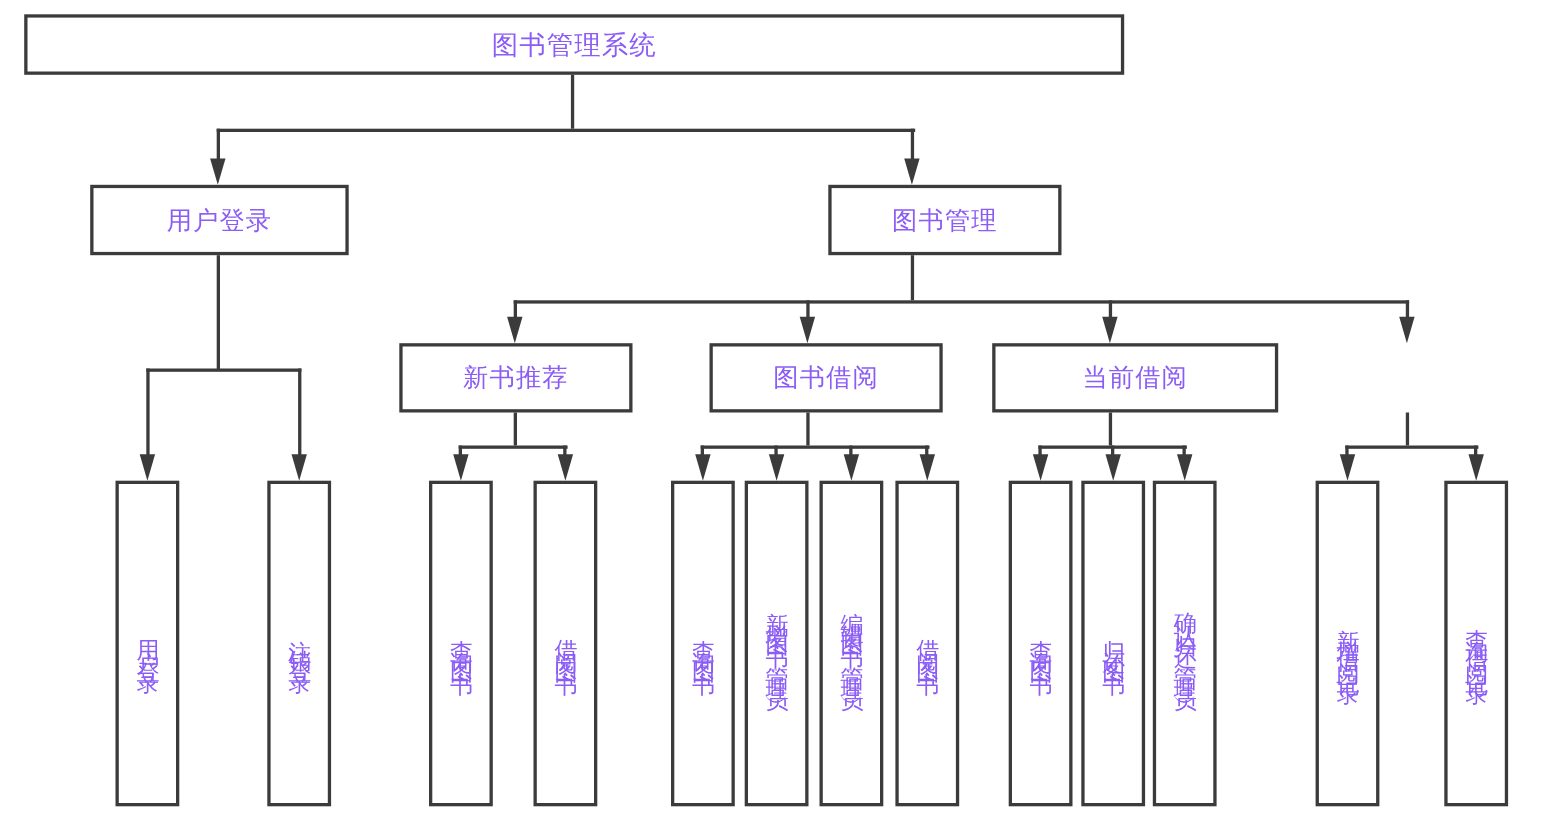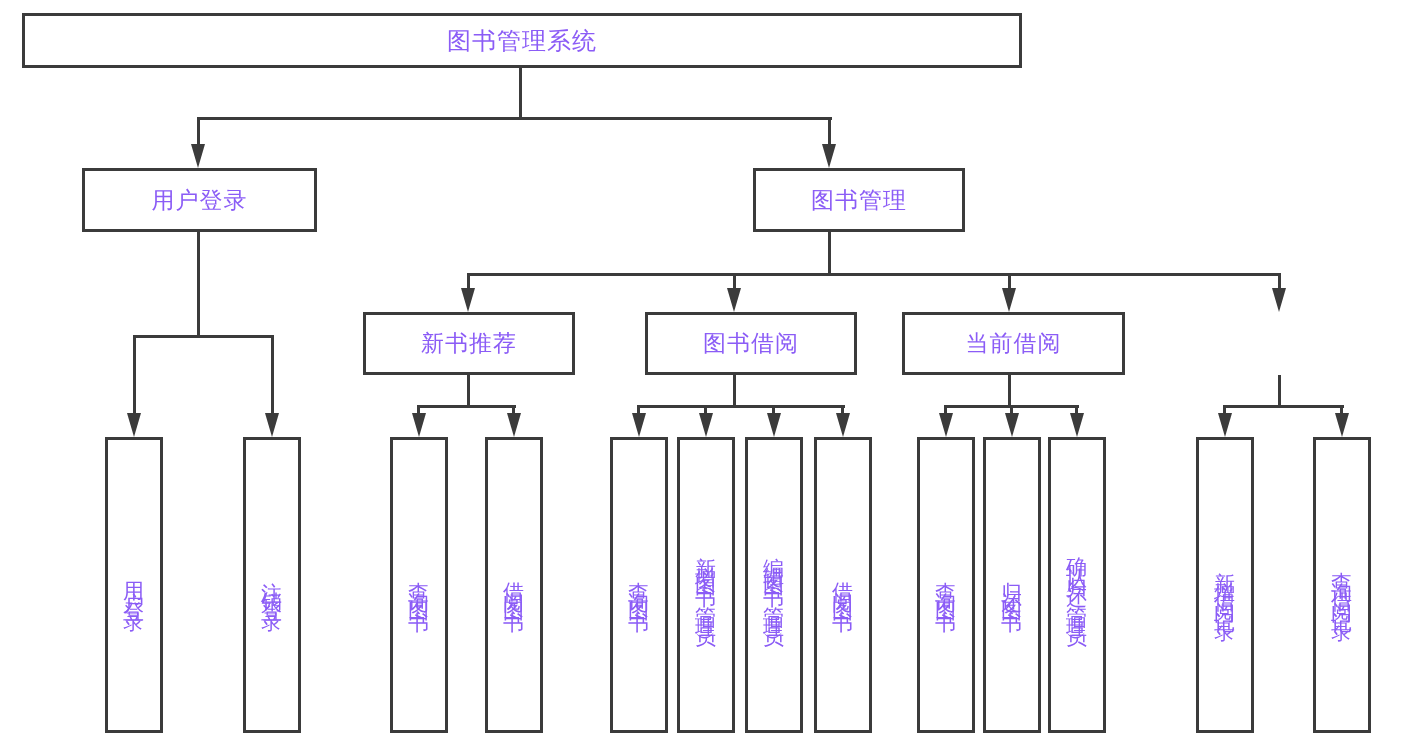--- a/index.html
+++ b/index.html
@@ -106,21 +106,21 @@
   <div class="arrow-down" style="left:1002px; top:288px;"></div>
   <div class="line vline" style="left:1278px; top:273px; height:17px;"></div>
   <div class="arrow-down" style="left:1272px; top:288px;"></div>
 
   <div class="node node-h" style="left:363px; top:312px; width:212px; height:63px;">
     <span>新书推荐</span>
   </div>
   <div class="node node-h" style="left:629px; top:312px; width:212px; height:63px;margin-left:16px;">
     <span>图书借阅</span>
   </div>
-  <div class="node node-h" style="left:902px; top:312px; width:223px; height:63px;">
+  <div class="node node-h" style="left:902px; top:312px; width:260px; height:63px;">
     <span>当前借阅</span>
   </div>
 
   <div class="line vline" style="left:467px; top:375px; height:30px;"></div>
   <div class="line vline" style="left:733px; top:375px; height:30px;"></div>
   <div class="line vline" style="left:1008px; top:375px; height:30px;"></div>
   <div class="line vline" style="left:1278px; top:375px; height:30px;"></div>
 
   <div class="line hline" style="left:417px; top:405px; width:99px;"></div>
   <div class="line hline" style="left:637px; top:405px; width:208px;"></div>

